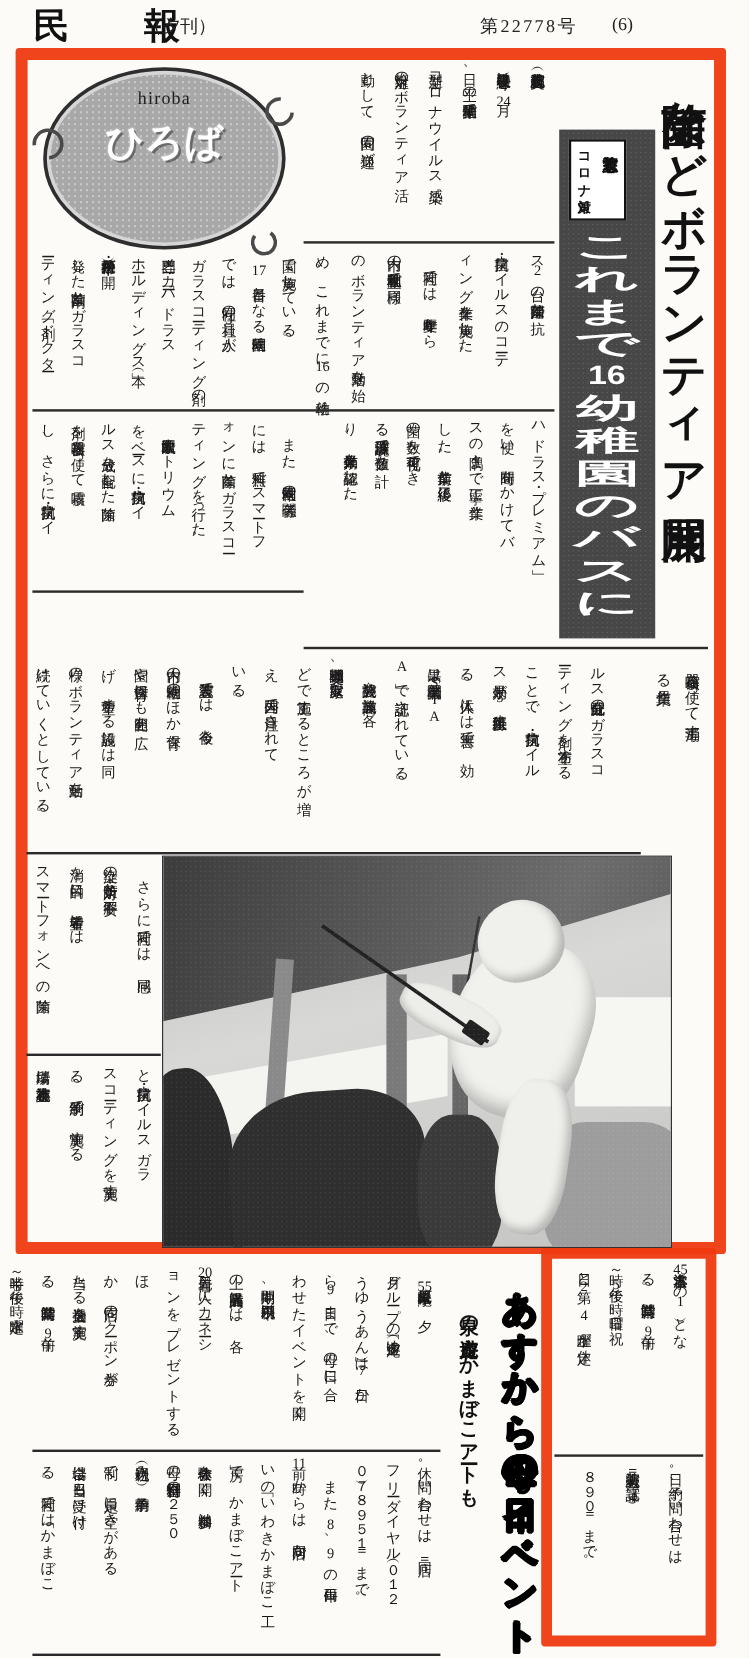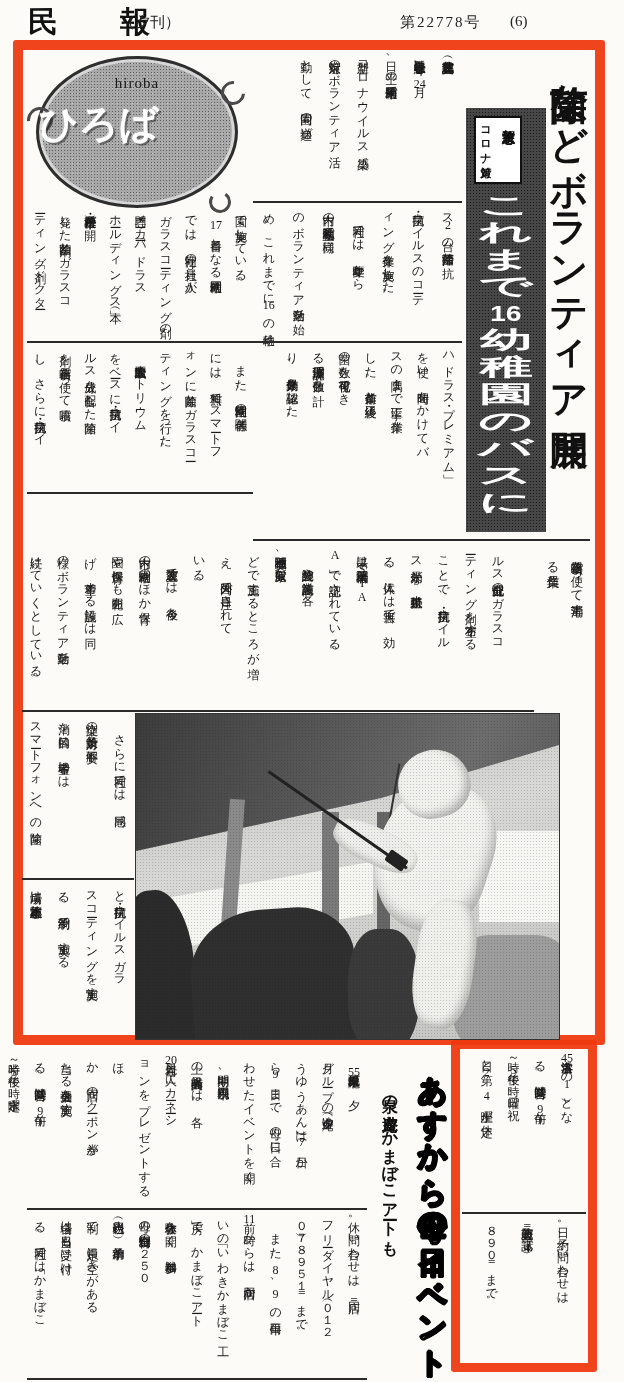--- a/index.html
+++ b/index.html
@@ -15,21 +15,21 @@
               border-radius:3px;opacity:.95;}
   
   .logo{position:absolute;left:36px;top:56px;width:196px;height:146px;border-radius:50%;
         background-color:#a8a8a8;
         background-image:radial-gradient(rgba(35,35,35,.55) 22%,transparent 23%),
                          radial-gradient(rgba(235,235,235,.5) 20%,transparent 21%);
         background-size:3px 3px,5px 5px;background-position:0 0,1px 2px;
         border:3px solid #2e2e2e;box-shadow:inset 0 0 0 3px #d6d6d6;}
   .logo-roma{position:absolute;left:0;right:0;top:16px;text-align:center;font-size:15px;
              letter-spacing:1px;color:#1d1d1d;}
-  .logo-jp{position:absolute;left:0;right:0;top:38px;text-align:left;font-size:39px;
+  .logo-jp{position:absolute;left:0;right:0;top:38px;text-align:center;font-size:32px;
            font-weight:bold;color:#fff;font-family:"Liberation Sans",sans-serif;
            text-shadow:2px 2px 0 rgba(0,0,0,.4), 0 0 2px rgba(255,255,255,.8);}
   .curl{position:absolute;border:3px solid #4a4a4a;border-radius:50%;
         border-bottom-color:transparent;}
   
   .vdan{position:absolute;writing-mode:vertical-rl;text-orientation:upright;}
   .vdan p{margin:0;font-family:"Liberation Serif",serif;font-size:12px;color:#191919;
           letter-spacing:0;}
   .tcy{text-combine-upright:all;}
   .hr{position:absolute;height:1.5px;background:#2a2a2a;}

